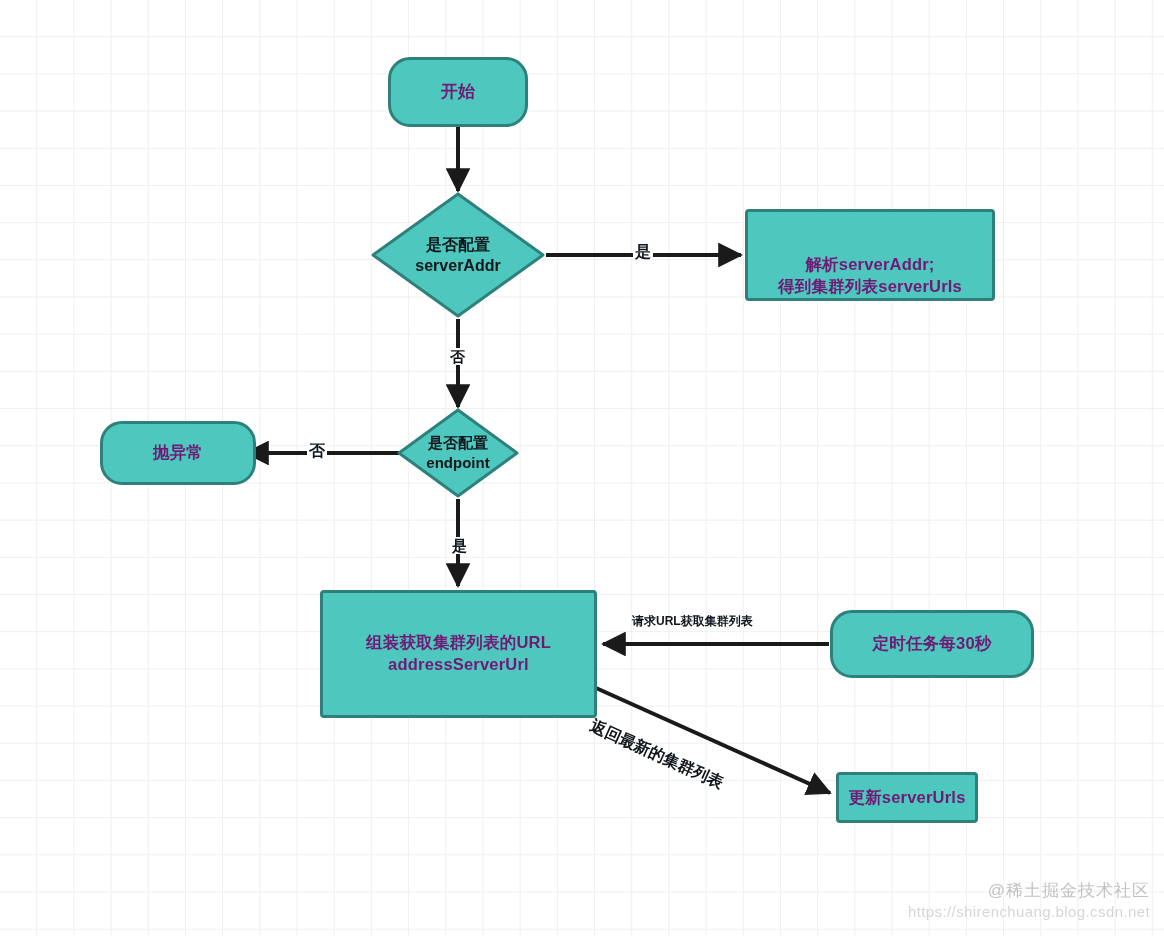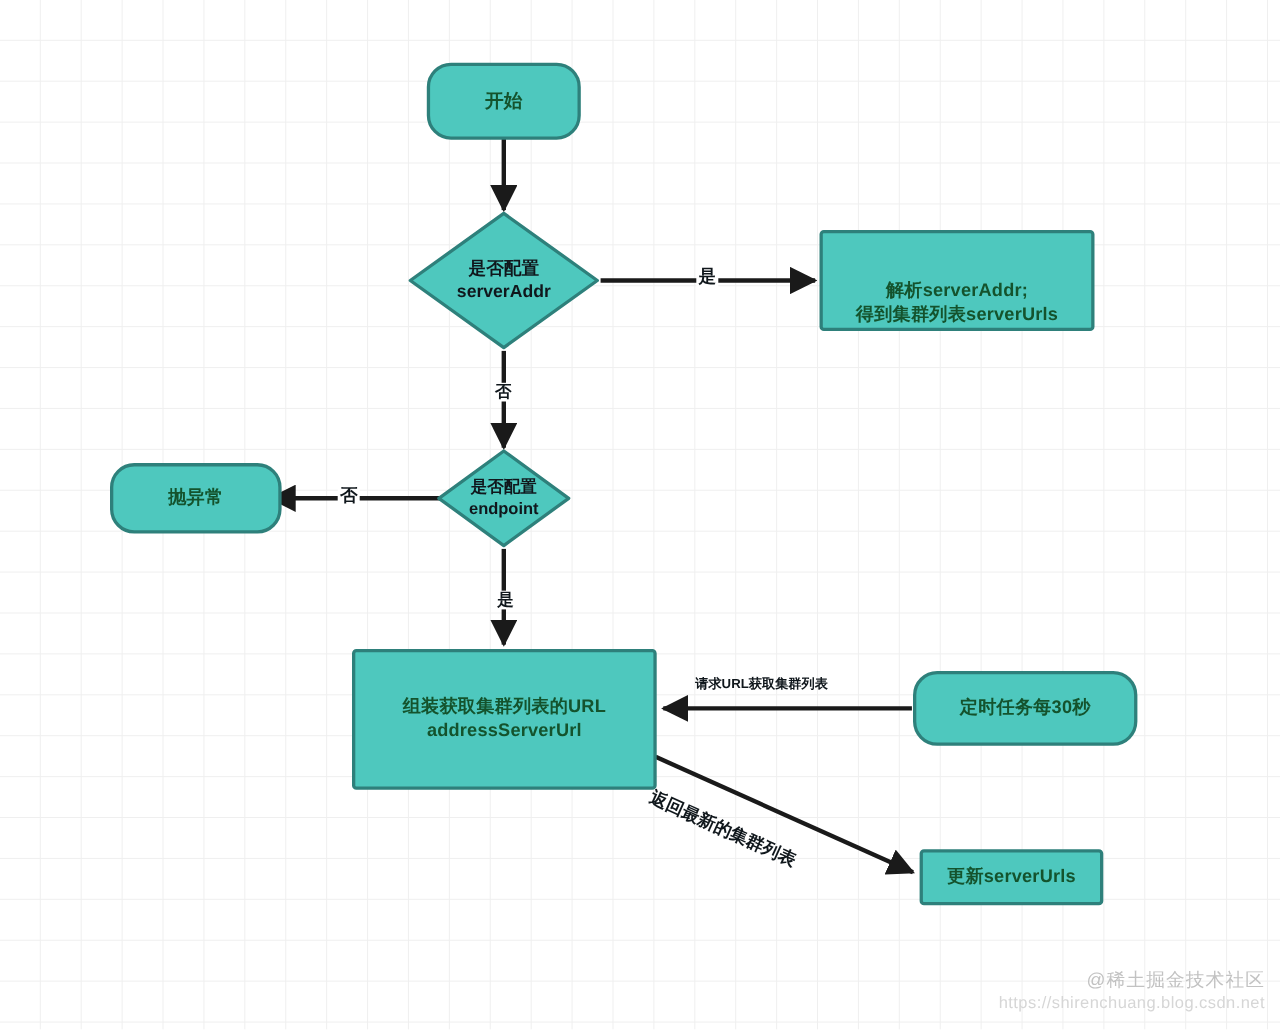--- a/index.html
+++ b/index.html
@@ -29,21 +29,21 @@
   }
   .node {
     position: absolute;
     box-sizing: border-box;
     display: flex;
     align-items: center;
     justify-content: center;
     text-align: center;
     background: #4ec8be;
     border: 3px solid #2e807b;
-    color: #14532d;
+    color: #701a75;
     font-weight: bold;
     letter-spacing: 0.2px;
     line-height: 1.32;
     z-index: 3;
   }
   .node.pill { border-radius: 22px; }
   .node.rect { border-radius: 4px; }
 
   .diamond-wrap {
     position: absolute;
@@ -157,21 +157,21 @@
     <div>
       <div>组装获取集群列表的URL</div>
       <div>addressServerUrl</div>
     </div>
   </div>
 
   <div class="node pill" style="left:830px; top:610px; width:204px; height:68px; font-size:16.5px;">
     <span>定时任务每30秒</span>
   </div>
 
-  <div class="node rect" style="left:836px; top:772px; width:167px; height:51px; font-size:16.5px;text-align:right;">
+  <div class="node rect" style="left:836px; top:772px; width:142px; height:51px; font-size:16.5px;text-align:right;">
     <span>更新serverUrls</span>
   </div>
 
   <div class="edge-label" style="left:633px; top:243px; font-size:16px;">是</div>
 
   <div class="edge-label" style="left:448px; top:348px; font-size:15px;">否</div>
 
   <div class="edge-label" style="left:307px; top:442px; font-size:16px;">否</div>
 
   <div class="edge-label" style="left:450px; top:537px; font-size:15px;">是</div>

